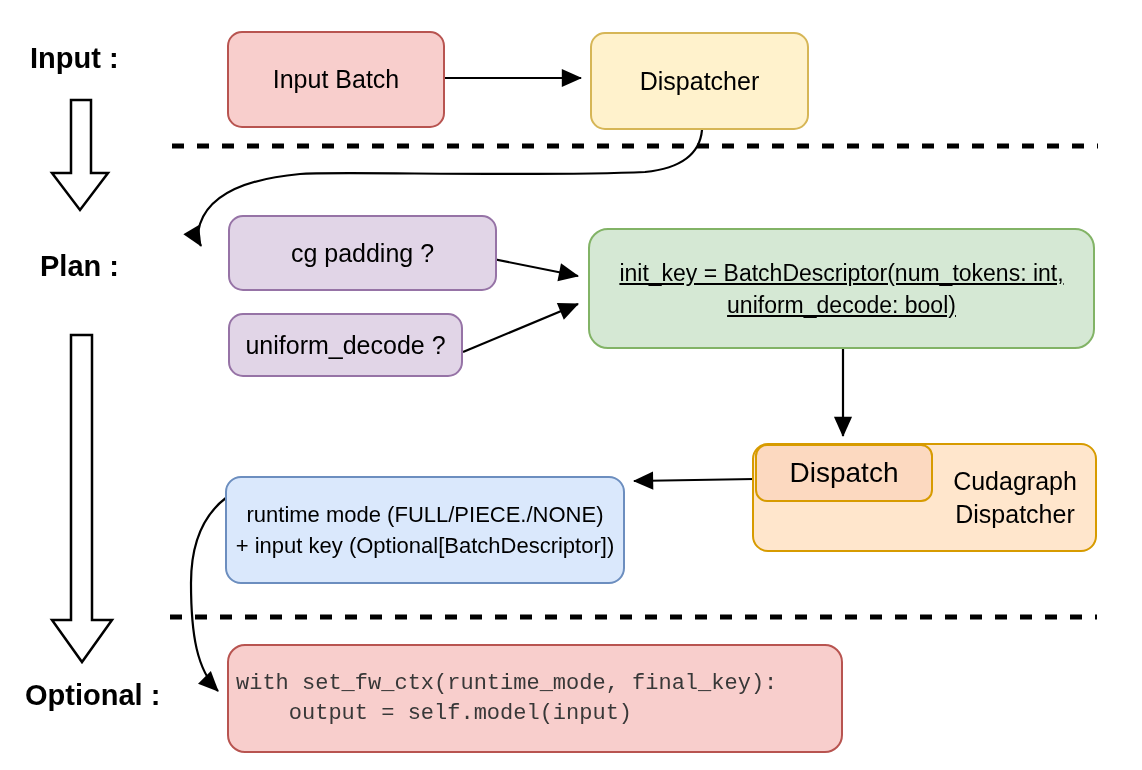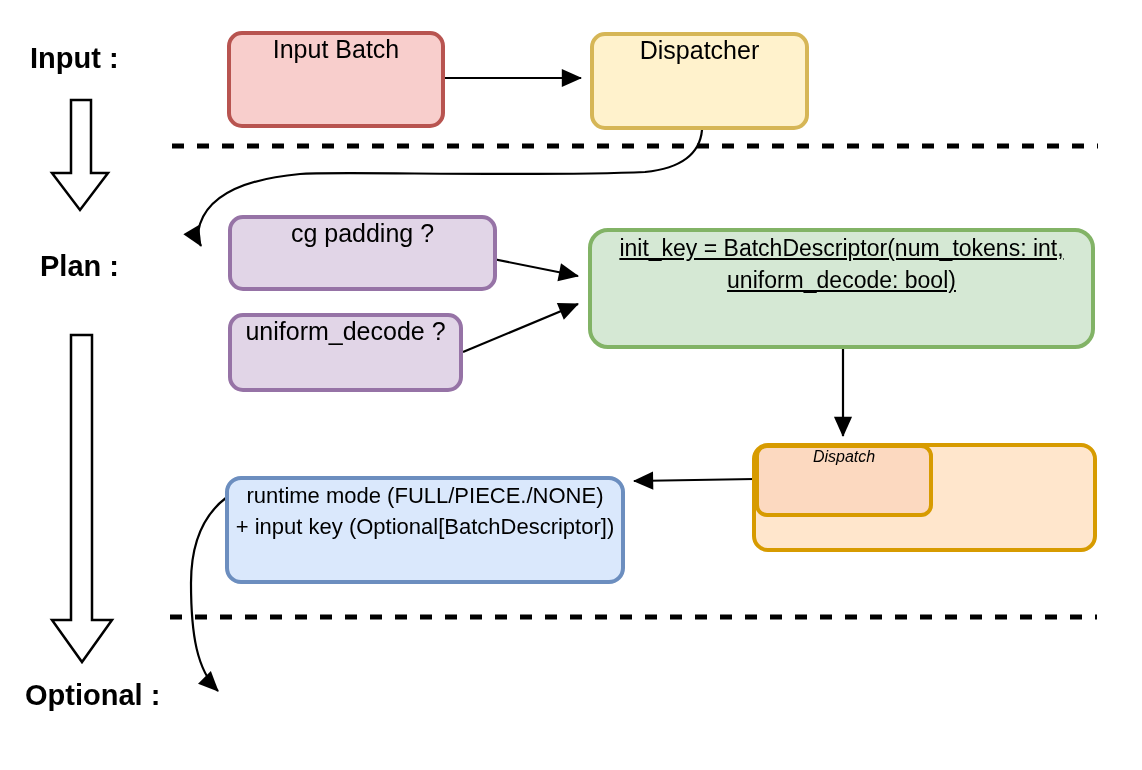--- a/index.html
+++ b/index.html
@@ -6,42 +6,42 @@
   #canvas{
     position:relative;width:1142px;height:770px;background:#fff;overflow:hidden;
     font-family:"Liberation Sans",sans-serif;color:#000;
   }
   #connector-layer{position:absolute;left:0;top:0;width:1142px;height:770px;pointer-events:none;}
   .divider{stroke:var(--arrow,#000);stroke-width:5;stroke-dasharray:12 13;fill:none;}
   .connector{stroke:var(--arrow,#000);stroke-width:2.2;fill:none;}
   .hollow-arrow{fill:#fff;stroke:var(--arrow,#000);stroke-width:2.5;stroke-linejoin:miter;}
   .stage-label{position:absolute;font-weight:700;font-size:29px;line-height:36px;white-space:nowrap;}
   .node{
-    position:absolute;box-sizing:border-box;border:4px solid #8b5cf6;border-radius:15px;
-    display:flex;flex-direction:column;align-items:center;justify-content:flex-start;
+    position:absolute;box-sizing:border-box;border:2px solid #8b5cf6;border-radius:15px;
+    display:flex;flex-direction:column;align-items:center;justify-content:center;
     text-align:center;white-space:nowrap;
   }
   .node-input-batch{left:227px;top:31px;width:218px;height:97px;
     background:var(--red-fill,#f8cecc);border-color:var(--red-border,#b85450);font-size:25px;}
   .node-preprocess{left:590px;top:32px;width:219px;height:98px;
     background:var(--yellow-fill,#fff2cc);border-color:var(--yellow-border,#d6b656);font-size:25px;}
   .node-cg-padding{left:228px;top:215px;width:269px;height:76px;
     background:var(--purple-fill,#e1d5e7);border-color:var(--purple-border,#9673a6);font-size:25px;}
-  .node-uniform-decode{left:228px;top:313px;width:235px;height:79px;
+  .node-uniform-decode{left:228px;top:313px;width:235px;height:64px;
     background:var(--purple-fill,#e1d5e7);border-color:var(--purple-border,#9673a6);font-size:25px;}
   .node-init-key{left:588px;top:228px;width:507px;height:121px;border-radius:20px;
     background:var(--green-fill,#d5e8d4);border-color:var(--green-border,#82b366);
     font-size:23px;line-height:32px;text-decoration:underline;}
   .node-runtime-mode{left:225px;top:445px;width:400px;height:108px;border-radius:16px;
     background:var(--blue-fill,#dae8fc);border-color:var(--blue-border,#6c8ebf);
     font-size:22px;line-height:31px;margin-top:31px;}
   .node-cudagraph{left:752px;top:443px;width:345px;height:109px;border-radius:16px;
     background:var(--orange-fill,#ffe6cc);border-color:var(--orange-border,#d79b00);}
-  .node-dispatch{left:755px;top:444px;width:178px;height:73px;border-radius:12px;
-    background:var(--peach-fill,#fcd9c0);border-color:var(--orange-border,#d79b00);font-size:16px;font-style:italic;}
+  .node-dispatch{left:755px;top:444px;width:178px;height:58px;border-radius:12px;
+    background:var(--peach-fill,#fcd9c0);border-color:var(--orange-border,#d79b00);font-size:28px;}
   .cuda-text{position:absolute;left:933px;top:465px;width:164px;text-align:center;
     font-size:25px;line-height:33px;white-space:nowrap;}
   .node-exec-code{left:227px;top:644px;width:616px;height:109px;border-radius:18px;
     background:var(--red-fill,#f8cecc);border-color:var(--red-border,#b85450);
     align-items:flex-start;padding-left:7px;
     font-family:"Liberation Mono",monospace;font-size:22px;line-height:30px;
     color:#383838;text-align:left;}
   .pre{white-space:pre;}
 </style>
 </head>
@@ -93,20 +93,28 @@
 
   <div class="node node-init-key">
     <span>init_key = BatchDescriptor(num_tokens: int,</span>
     <span>uniform_decode: bool)</span>
   </div>
 
   <div class="node node-cudagraph"></div>
   <div class="node node-dispatch">
     <span>Dispatch</span>
   </div>
+  <div class="cuda-text">
+    <div>Cudagraph</div>
+    <div>Dispatcher</div>
+  </div>
 
   <div class="node node-runtime-mode">
     <span>runtime mode (FULL/PIECE./NONE)</span>
     <span>+ input key (Optional[BatchDescriptor])</span>
   </div>
 
+  <div class="node node-exec-code">
+    <span class="pre">with set_fw_ctx(runtime_mode, final_key):</span>
+    <span class="pre">    output = self.model(input)</span>
+  </div>
 
 </div>
 
 </body></html>

